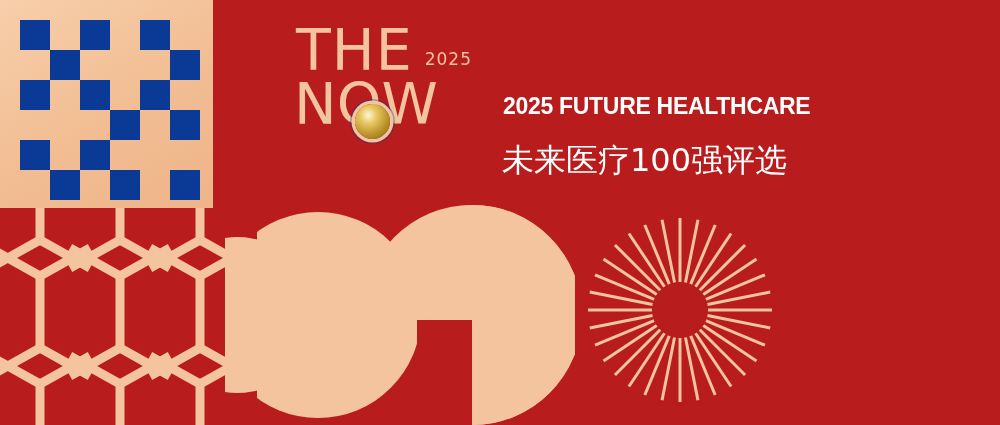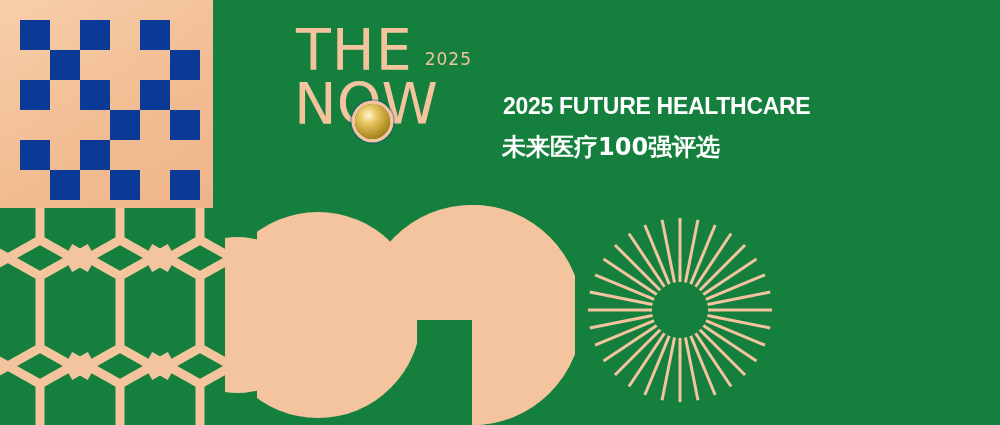--- a/index.html
+++ b/index.html
@@ -1,21 +1,21 @@
 <!DOCTYPE html>
 <html><head>
 <meta charset="utf-8">
 <style>
   html,body{margin:0;padding:0;background:#0a3a96;}
   *{box-sizing:border-box;}
   #poster{
     position:relative;
     width:1000px;height:425px;
     overflow:hidden;
-    background:#15803d;
+    background:#b91c1c;
     font-family:"Liberation Sans", sans-serif;
   }
 
   
   #checker-panel{
     position:absolute;left:0;top:0;width:213px;height:208px;
     background:linear-gradient(150deg,#f7cfaa 0%,#f2bd93 55%,#efb489 100%);
   }
   .checker-cell{position:absolute;background:#0a3a96;}
 
@@ -69,23 +69,23 @@
   #top100-wrap{position:absolute;left:0;top:0;width:338px;height:72px;}
   .hl-en{
     color:#ffffff;font-weight:bold;
     font-size:23px;line-height:25px;letter-spacing:-0.3px;
     font-family:"Liberation Sans", sans-serif;
     white-space:nowrap;
   }
   #hl-en1{position:absolute;left:1px;top:72px;}
   #hl-en2{position:absolute;left:1px;top:96px;}
   #hl-cn{
-    position:absolute;left:0px;top:106px;
-    color:#ffffff;font-weight:bold;
-    font-size:24px;line-height:38px;letter-spacing:0px;
+    position:absolute;left:0px;top:119px;
+    color:#ffffff;font-weight:normal;
+    font-size:32px;line-height:38px;letter-spacing:0px;
     font-family:"DejaVu Sans", sans-serif;
     white-space:nowrap;
   }
 </style>
 </head>
 <body>
 
 <div id="poster">
 
   <div id="checker-panel">

